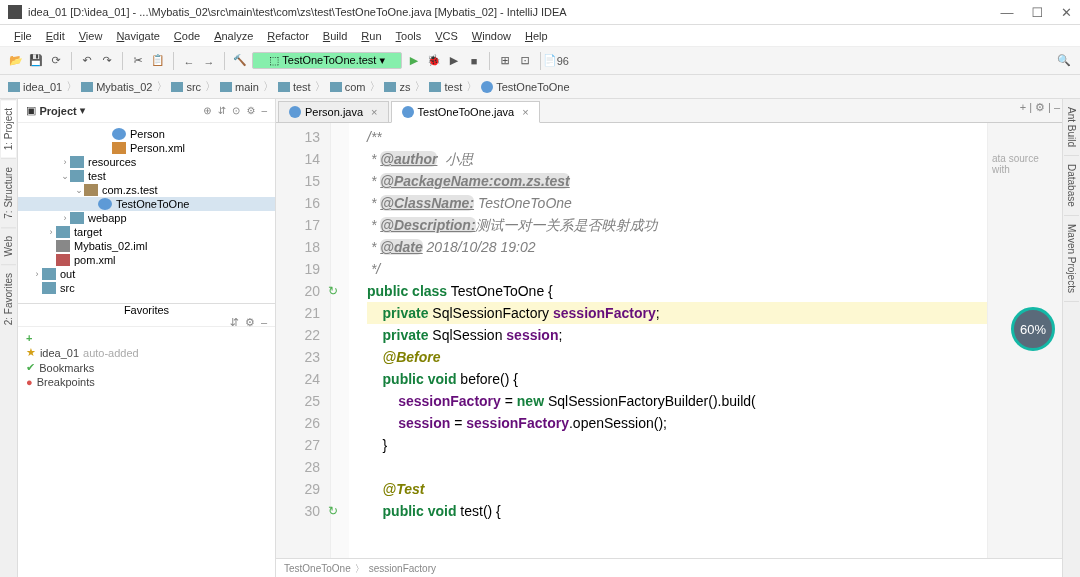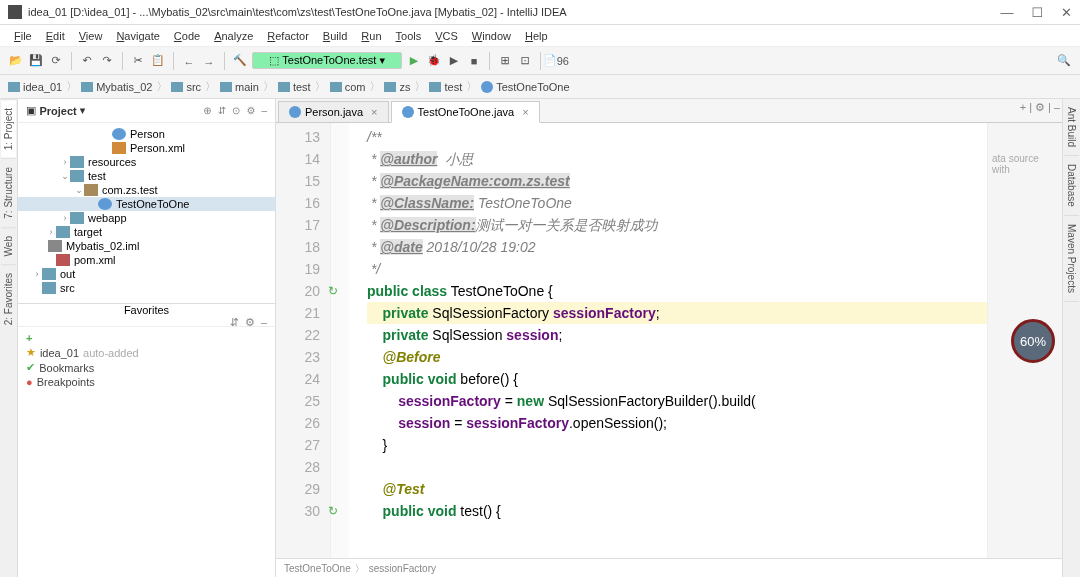--- a/index.html
+++ b/index.html
@@ -60,25 +60,25 @@
 .gutter { width: 55px; background: #f5f5f5; text-align: right; padding: 3px 10px 3px 0; color: #aaa; border-right: 1px solid #eee; line-height: 22px; position: relative; }
 .gutter .ln { height: 22px; position: relative; }
 .gutter .recycle { position: absolute; right: -18px; color: #4caf50; font-size: 12px; }
 .markers { width: 18px; background: #fafafa; }
 .code { flex: 1; padding: 3px 0 3px 18px; line-height: 22px; white-space: pre; position: relative; }
 .code .line { height: 22px; }
 .code .hl { background: #fdf8d2; display: inline-block; width: 100%; }
 .kw { color: #15803d; font-weight: bold; }
 .ann { color: #808000; font-weight: bold; font-style: italic; }
 .doc { color: #808080; font-style: italic; }
-.doctag { color: #808080; font-weight: bold; font-style: italic; text-decoration: underline; background: #e3e3e3; }
+.doctag { color: #808080; font-weight: bold; font-style: italic; text-decoration: underline; background: #e3e3e3; border-radius: 6px; }
 .field { color: #660e7a; font-weight: bold; }
 .breadcrumb-bottom { height: 20px; border-top: 1px solid #ddd; padding: 0 8px; font-size: 10px; color: #888; display: flex; align-items: center; gap: 4px; }
 .hint-area { width: 75px; background: #f5f5f5; border-left: 1px solid #eee; font-size: 10px; color: #aaa; padding: 30px 4px; }
-.progress-badge { position: absolute; right: 25px; top: 319px; width: 44px; height: 44px; border-radius: 50%; background: #5a6a7a; color: #fff; display: flex; align-items: center; justify-content: center; font-size: 13px; border: 3px solid #7f1d1d; }
+.progress-badge { position: absolute; right: 25px; top: 307px; width: 44px; height: 44px; border-radius: 50%; background: #5a6a7a; color: #fff; display: flex; align-items: center; justify-content: center; font-size: 13px; border: 3px solid #14b8a6; }
 .editor-toolbar-right { position: absolute; right: 2px; top: 2px; display: flex; gap: 4px; font-size: 11px; color: #888; }
 </style>
 </head>
 <body>
 
 <div class="titlebar">
   <div class="icon"></div>
   <div class="title">idea_01 [D:\idea_01] - ...\Mybatis_02\src\main\test\com\zs\test\TestOneToOne.java [Mybatis_02] - IntelliJ IDEA</div>
   <div class="winbtns">
     <span>—</span>
@@ -174,21 +174,21 @@
     </div>
     <div class="tree" id="tree">
         <div class="node" style="padding-left: 84px;"><span class="exp"></span><span class="ic class"></span>Person</div>
         <div class="node" style="padding-left: 84px;"><span class="exp"></span><span class="ic xml"></span>Person.xml</div>
         <div class="node" style="padding-left: 42px;"><span class="exp">›</span><span class="ic folder"></span>resources</div>
         <div class="node" style="padding-left: 42px;"><span class="exp">⌄</span><span class="ic folder"></span>test</div>
         <div class="node" style="padding-left: 56px;"><span class="exp">⌄</span><span class="ic pkg"></span>com.zs.test</div>
         <div class="node sel" style="padding-left: 70px;"><span class="exp"></span><span class="ic class"></span>TestOneToOne</div>
         <div class="node" style="padding-left: 42px;"><span class="exp">›</span><span class="ic folder"></span>webapp</div>
         <div class="node" style="padding-left: 28px;"><span class="exp">›</span><span class="ic folder"></span>target</div>
-        <div class="node" style="padding-left: 20px;"><span class="exp"></span><span class="ic iml"></span>Mybatis_02.iml</div>
+        <div class="node" style="padding-left: 28px;"><span class="exp"></span><span class="ic iml"></span>Mybatis_02.iml</div>
         <div class="node" style="padding-left: 28px;"><span class="exp"></span><span class="ic pom"></span>pom.xml</div>
         <div class="node" style="padding-left: 14px;"><span class="exp">›</span><span class="ic folder"></span>out</div>
         <div class="node" style="padding-left: 14px;"><span class="exp"></span><span class="ic folder"></span>src</div>
       </div>
 
     <div class="favorites-header">
       <span class="title">Favorites</span>
       <span class="right-icons" style="margin-left:auto;display:flex;gap:6px;color:#888;">
         <span>⇵</span>
         <span>⚙</span>

